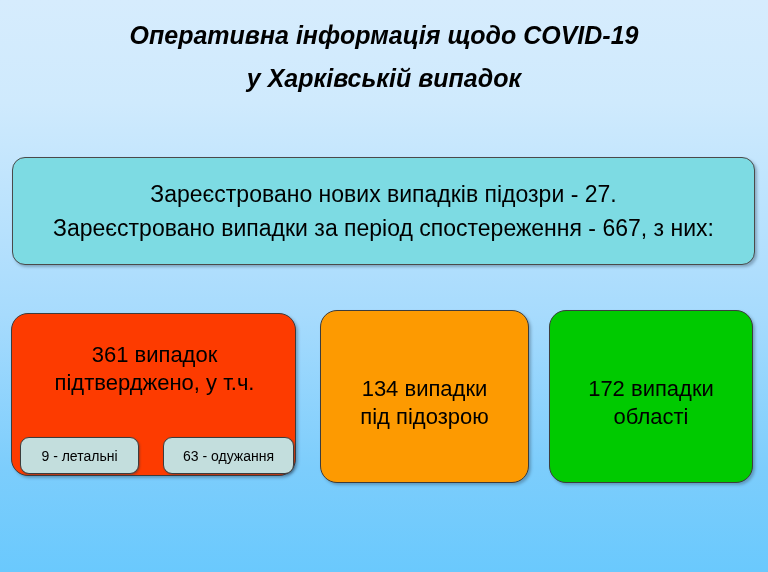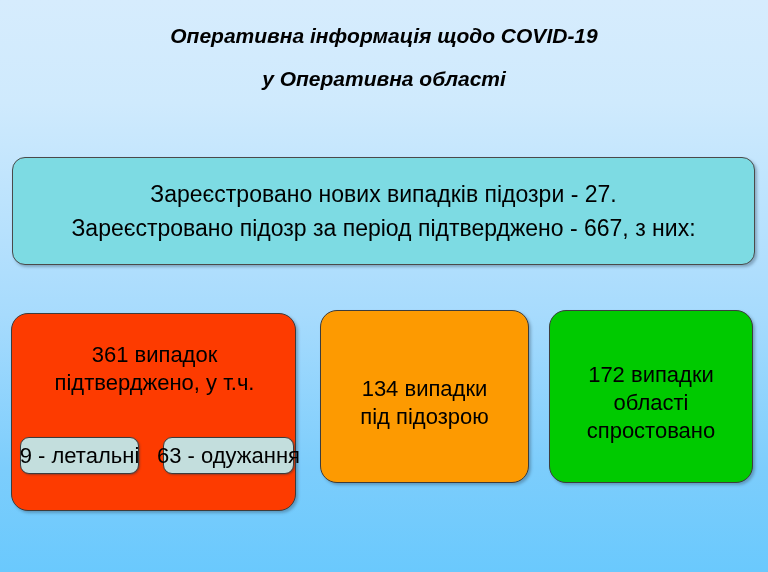--- a/index.html
+++ b/index.html
@@ -25,21 +25,21 @@
     position: absolute;
     left: 0;
     top: 14px;
     width: 768px;
     text-align: center;
   }
   .title-line {
     font-family: "Liberation Sans", sans-serif;
     font-weight: bold;
     font-style: italic;
-    font-size: 21px;
+    font-size: 25px;
     line-height: 43px;
     color: #000000;
     letter-spacing: 0px;
     white-space: nowrap;
   }
 
   
   #info-box {
     position: absolute;
     left: 12px;
@@ -69,21 +69,21 @@
     position: absolute;
     box-sizing: border-box;
     border: 1px solid #3c3c3c;
     border-radius: 17px;
     box-shadow: 2px 2px 3px rgba(40,60,80,0.35);
   }
   #box-confirmed {
     left: 11px;
     top: 313px;
     width: 285px;
-    height: 198px;
+    height: 163px;
     background: #fd3b00;
     text-decoration: underline;
   }
   #box-suspected {
     left: 320px;
     top: 310px;
     width: 209px;
     height: 173px;
     background: #fd9a01;
   }
@@ -141,40 +141,40 @@
     height: 37px;
   }
   #sub-recovered {
     left: 151px;
     top: 123px;
     width: 131px;
     height: 37px;
   }
   .sub-text {
     font-family: "Liberation Sans", sans-serif;
-    font-size: 22px;
+    font-size: 14px;
     line-height: 20px;
     color: #000000;
     white-space: nowrap;
     text-align: right;
   }
 </style>
 </head>
 <body>
 
 <div id="slide">
 
   <div id="title-block">
     <div class="title-line">Оперативна інформація щодо COVID-19</div>
-    <div class="title-line">у Оперативна області</div>
+    <div class="title-line">у Харківській випадок</div>
   </div>
 
   <div id="info-box">
     <div class="info-line">Зареєстровано нових випадків підозри - 27.</div>
-    <div class="info-line">Зареєстровано підозр за період підтверджено - 667, з них:</div>
+    <div class="info-line">Зареєстровано випадки за період спостереження - 667, з них:</div>
   </div>
 
   <div class="stat-box" id="box-confirmed">
     <div class="box-text">
       <div>361 випадок</div>
       <div>підтверджено, у т.ч.</div>
     </div>
     <div class="sub-box" id="sub-fatal">
       <span class="sub-text">9 - летальні</span>
     </div>
@@ -187,17 +187,16 @@
     <div class="box-text">
       <div>134 випадки</div>
       <div>під підозрою</div>
     </div>
   </div>
 
   <div class="stat-box" id="box-refuted">
     <div class="box-text">
       <div>172 випадки</div>
       <div>області</div>
-      <div>спростовано</div>
     </div>
   </div>
 
 </div>
 
 </body></html>

